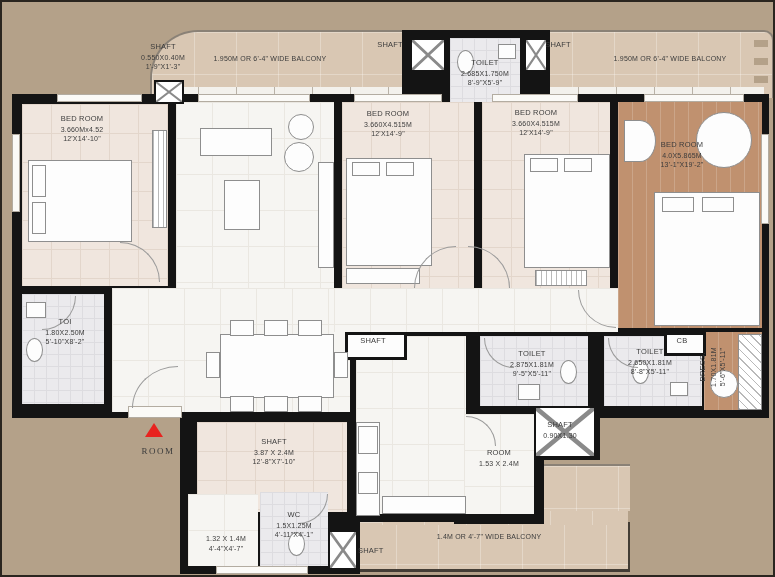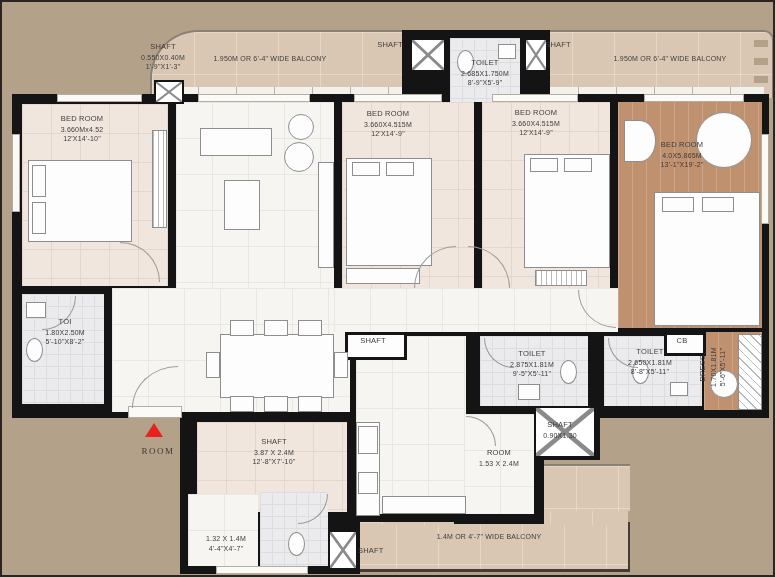--- a/index.html
+++ b/index.html
@@ -273,20 +273,25 @@
   </div>
   <div class="lbl" style="left:222px;top:435px;width:100px;">
     <span class="nm">SHAFT</span>
     <span>3.87 X 2.4M</span>
     <span>12'-8"X7'-10"</span>
   </div>
   <div class="lbl" style="left:176px;top:532px;width:96px;">
     <span>1.32 X 1.4M</span>
     <span>4'-4"X4'-7"</span>
   </div>
+  <div class="lbl" style="left:252px;top:508px;width:80px;">
+    <span class="nm">WC</span>
+    <span>1.5X1.25M</span>
+    <span>4'-11"X4'-1"</span>
+  </div>
   <div class="lbl" style="left:518px;top:418px;width:80px;">
     <span class="nm">SHAFT</span>
     <span>0.90X1.30</span>
   </div>
   <div class="lbl" style="left:457px;top:446px;width:80px;">
     <span class="nm">ROOM</span>
     <span>1.53 X 2.4M</span>
   </div>
   <div class="lbl" style="left:356px;top:544px;width:50px;text-align:left;">
     <span class="nm">SHAFT</span>

